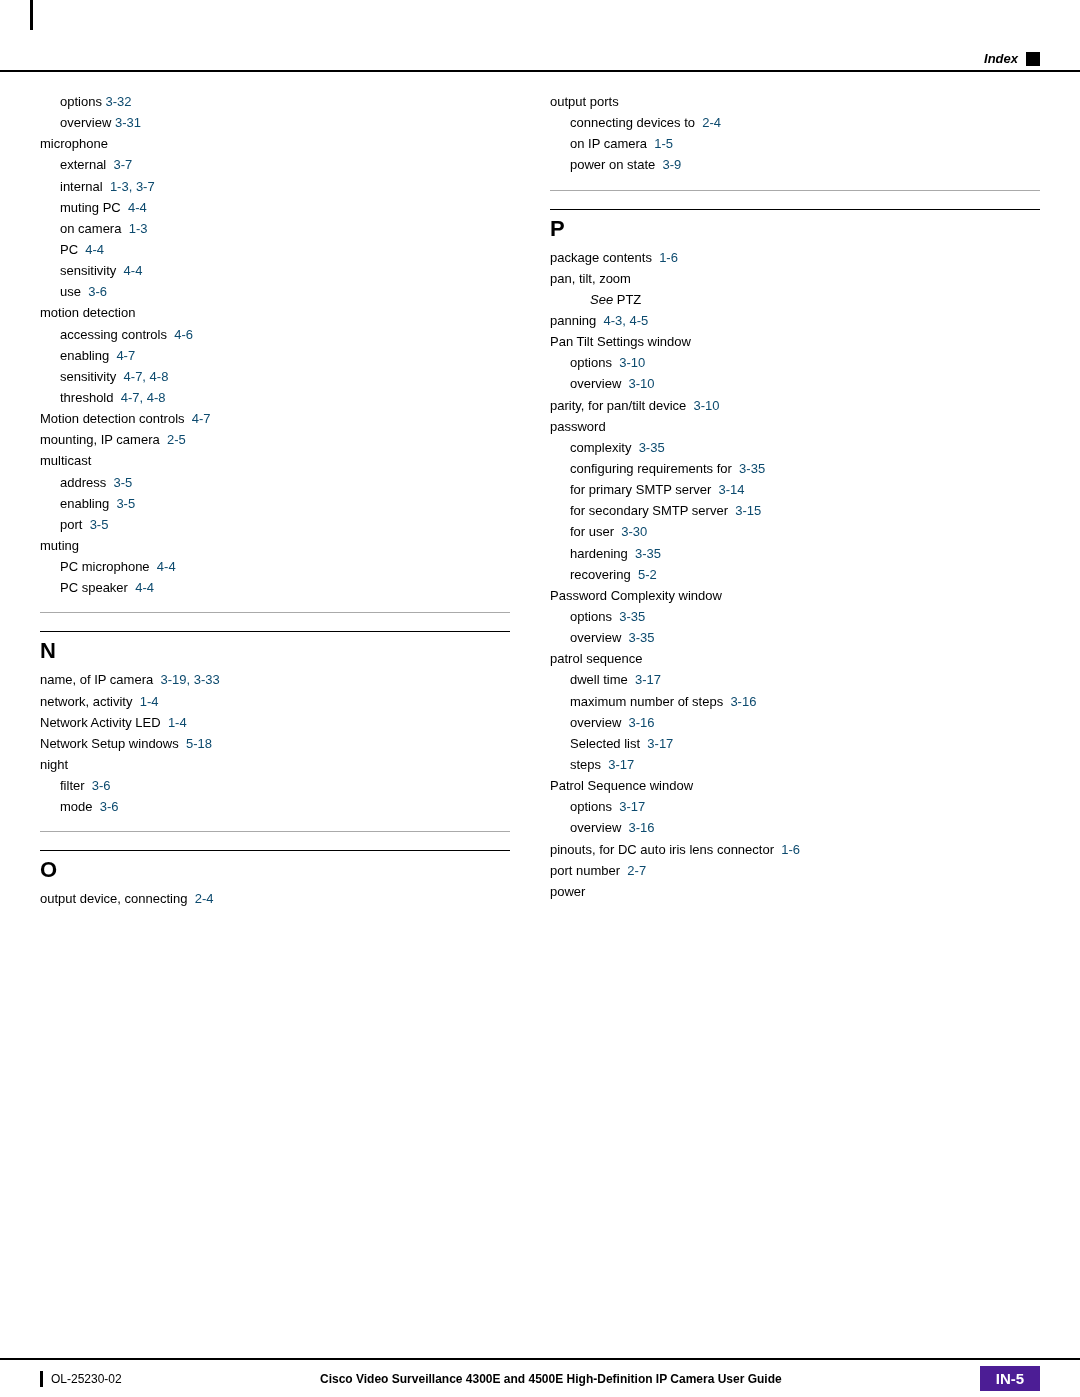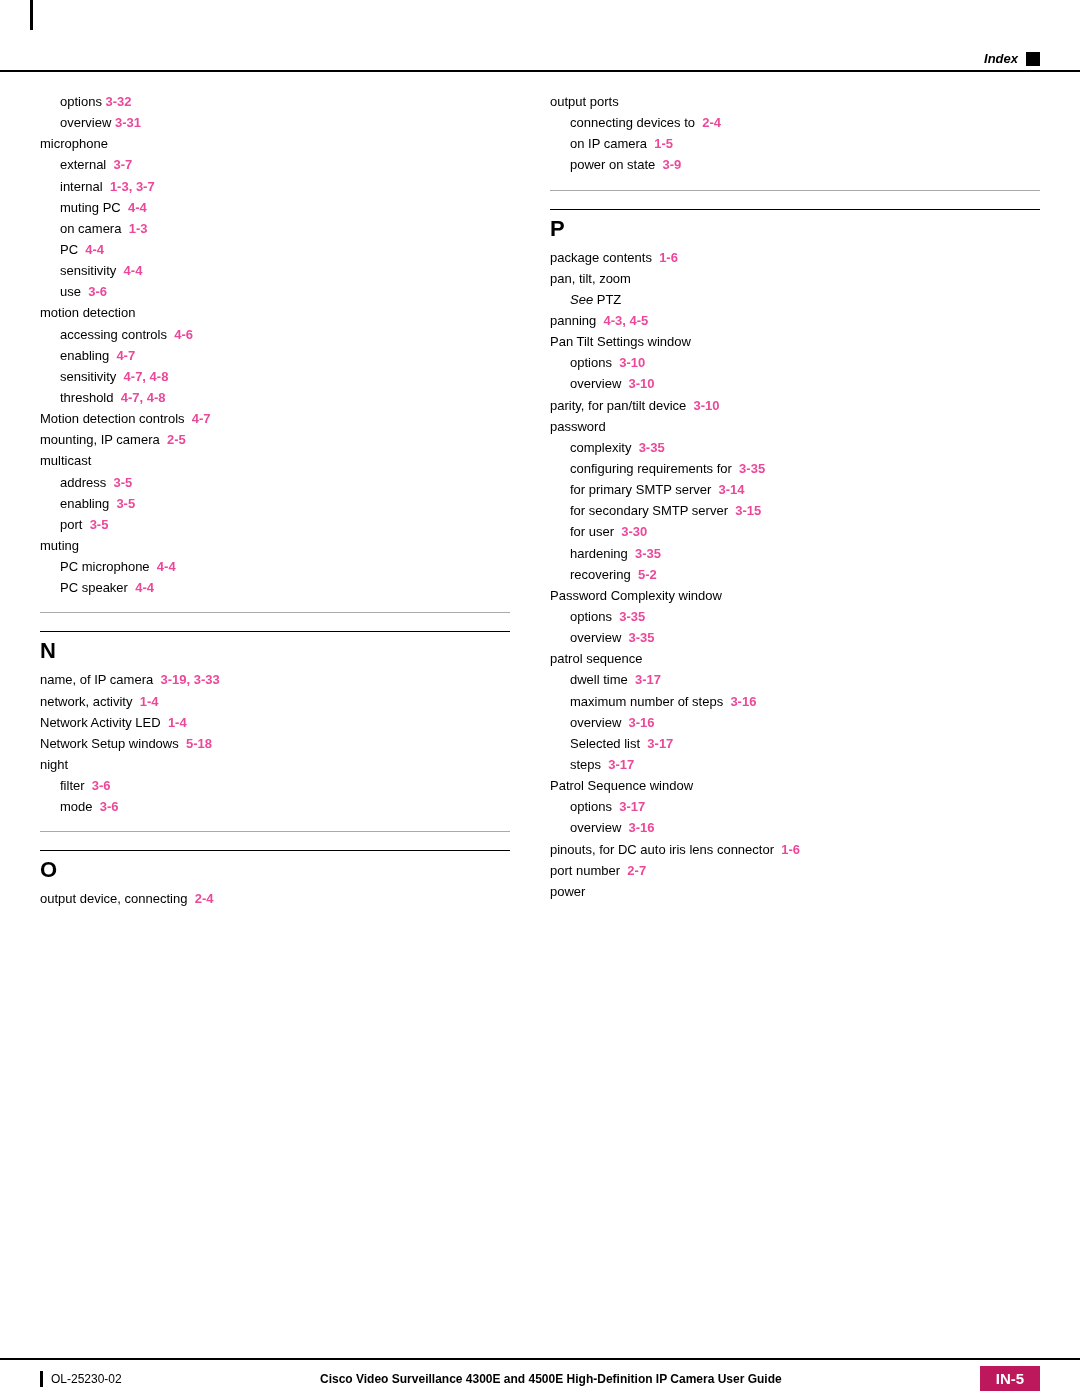--- a/index.html
+++ b/index.html
@@ -57,25 +57,25 @@
       margin-bottom: 1px;
       line-height: 1.55;
     }
     .entry-l1 {
       margin-left: 0px;
     }
     .entry-l2 {
       margin-left: 20px;
     }
     .entry-l3 {
-      margin-left: 20px;
+      margin-left: 40px;
     }
     .link {
-      color: #ec4899;
-      font-weight: bold;
+      color: #0c4a6e;
+      font-weight: normal;
       text-decoration: none;
       text-align: center;
     }
     .see-text {
       font-style: italic;
     }
     
     .section-header {
       font-size: 22px;
       font-weight: bold;
@@ -114,21 +114,21 @@
       background: #000;
       margin-right: 4px;
     }
     .bottom-center {
       font-size: 12px;
       font-weight: bold;
       text-align: center;
       flex: 1;
     }
     .bottom-right {
-      background: #be185d;
+      background: #4c1d95;
       color: #fff;
       font-size: 15px;
       font-weight: bold;
       padding: 4px 10px;
       min-width: 60px;
       text-align: center;
     }
     
     .left-border-bar {
       position: absolute;

